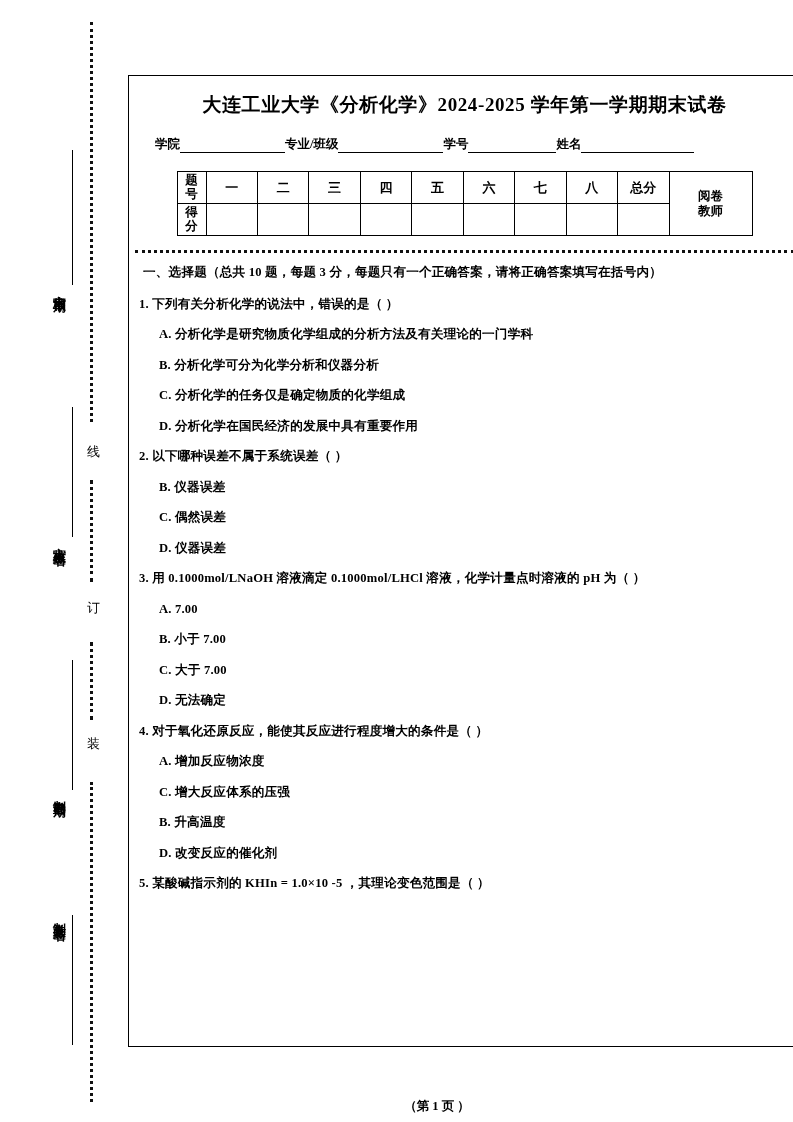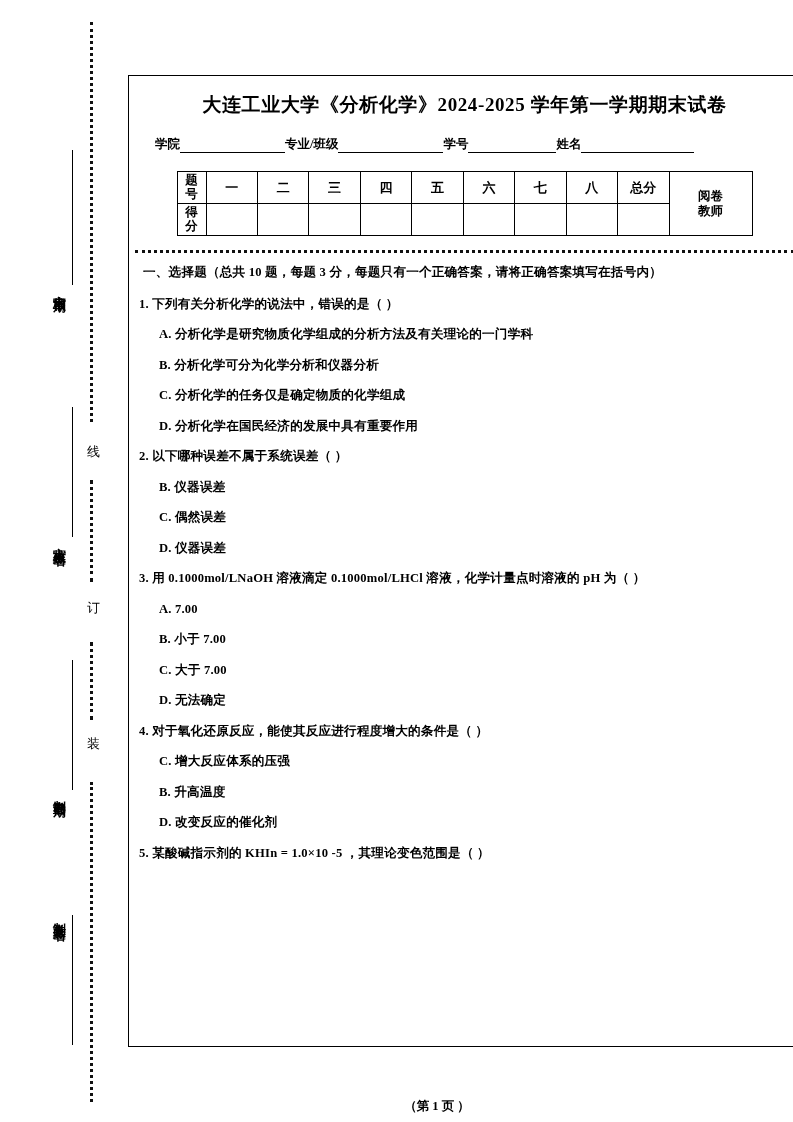--- a/index.html
+++ b/index.html
@@ -301,20 +301,21 @@
     <div class="q-option">C.  偶然误差</div>
     <div class="q-option">D.  仪器误差</div>
 
     <div class="q-stem">3.  用 0.1000mol/LNaOH 溶液滴定 0.1000mol/LHCl 溶液，化学计量点时溶液的 pH 为（   ）</div>
     <div class="q-option">A.  7.00</div>
     <div class="q-option">B.  小于 7.00</div>
     <div class="q-option">C.  大于 7.00</div>
     <div class="q-option">D.  无法确定</div>
 
     <div class="q-stem">4.  对于氧化还原反应，能使其反应进行程度增大的条件是（   ）</div>
+    <div class="q-option">A.  增加反应物浓度</div>
     <div class="q-option">C.  增大反应体系的压强</div>
     <div class="q-option">B.  升高温度</div>
     <div class="q-option">D.  改变反应的催化剂</div>
 
     <div class="q-stem">5.  某酸碱指示剂的 KHIn = 1.0×10 ‑5 ，其理论变色范围是（   ）</div>
 
   </div>
 </div>
 
 <div class="footer">（第 1 页 ）</div>

